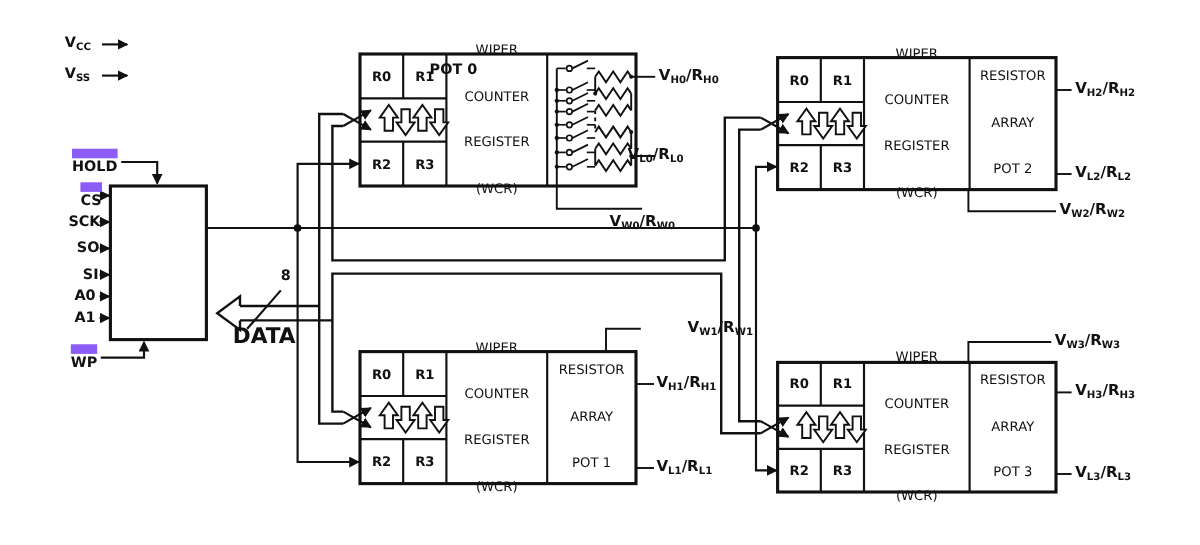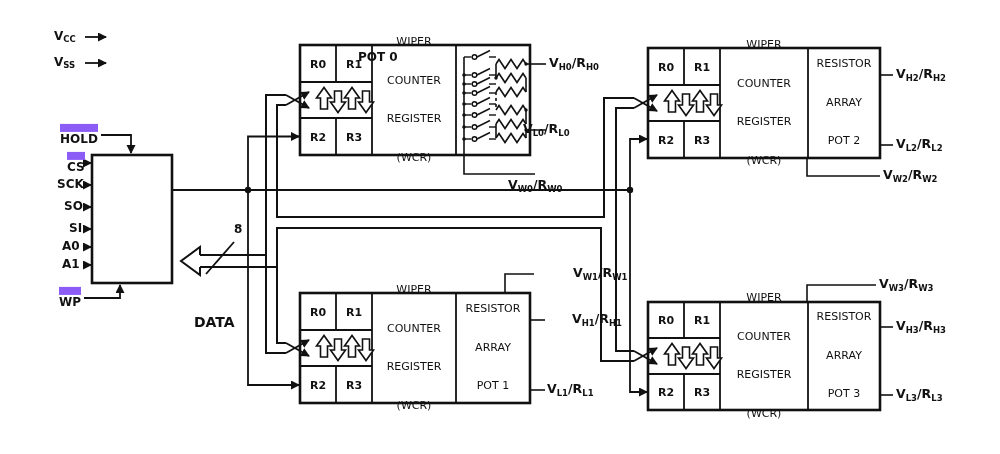--- a/index.html
+++ b/index.html
@@ -196,21 +196,21 @@
         <span>COUNTER</span>
         <span>REGISTER</span>
         <span>(WCR)</span>
       </div>
       <div class="blocktext" style="left: 456px; top: 293px; width: 74px; height: 110px; font-size: 11px; line-height: 16.5px;">
         <span>RESISTOR</span>
         <span>ARRAY</span>
         <span>POT 1</span>
       </div>
       <div class="lbl term" style="left: 537px; top: 274px; margin-left: 36px;"><span>V</span><span class="sub">W1</span><span>/R</span><span class="sub">W1</span></div>
-      <div class="lbl term" style="left: 547px; top: 320px; margin-left: 25px;"><span>V</span><span class="sub">H1</span><span>/R</span><span class="sub">H1</span></div>
+      <div class="lbl term" style="left: 547px; top: 320px;"><span>V</span><span class="sub">H1</span><span>/R</span><span class="sub">H1</span></div>
       <div class="lbl term" style="left: 547px; top: 390px;"><span>V</span><span class="sub">L1</span><span>/R</span><span class="sub">L1</span></div>
       <div class="cellLbl" style="left: 666px; top: 66.5px;">R0</div>
       <div class="cellLbl" style="left: 702px; top: 66.5px;">R1</div>
       <div class="cellLbl" style="left: 666px; top: 139.5px;">R2</div>
       <div class="cellLbl" style="left: 702px; top: 139.5px;">R3</div>
       <div class="blocktext" style="left: 720px; top: 48px; width: 88px; height: 110px; font-size: 11px; line-height: 16.5px;">
         <span>WIPER</span>
         <span>COUNTER</span>
         <span>REGISTER</span>
         <span>(WCR)</span>
@@ -246,15 +246,15 @@
       <div class="lbl" style="left: 54px; top: 63px;"><span>V</span><span class="sub">SS</span></div>
       <div class="lbl" style="left: 60px; top: 135px;"><span class="ovl"><span>HOLD</span></span></div>
       <div class="lbl" style="left: 67px; top: 163px;"><span class="ovl"><span>CS</span></span></div>
       <div class="lbl" style="left: 57px; top: 185px;"><span>SCK</span></div>
       <div class="lbl" style="left: 64px; top: 207px;"><span>SO</span></div>
       <div class="lbl" style="left: 69px; top: 229px;"><span>SI</span></div>
       <div class="lbl" style="left: 62px; top: 247px;"><span>A0</span></div>
       <div class="lbl" style="left: 62px; top: 265px;"><span>A1</span></div>
       <div class="lbl" style="left: 59px; top: 298px;"><span class="ovl"><span>WP</span></span></div>
       <div class="lbl" style="left: 234px; top: 230px; font-size: 12px;">8</div>
-      <div class="lbl" style="left: 194px; top: 281px; font-size: 14px; margin-top: 42px;">DATA</div>
+      <div class="lbl" style="left: 194px; top: 281px; font-size: 18px;">DATA</div>
     </div>
 </div>
 
 </body></html>

